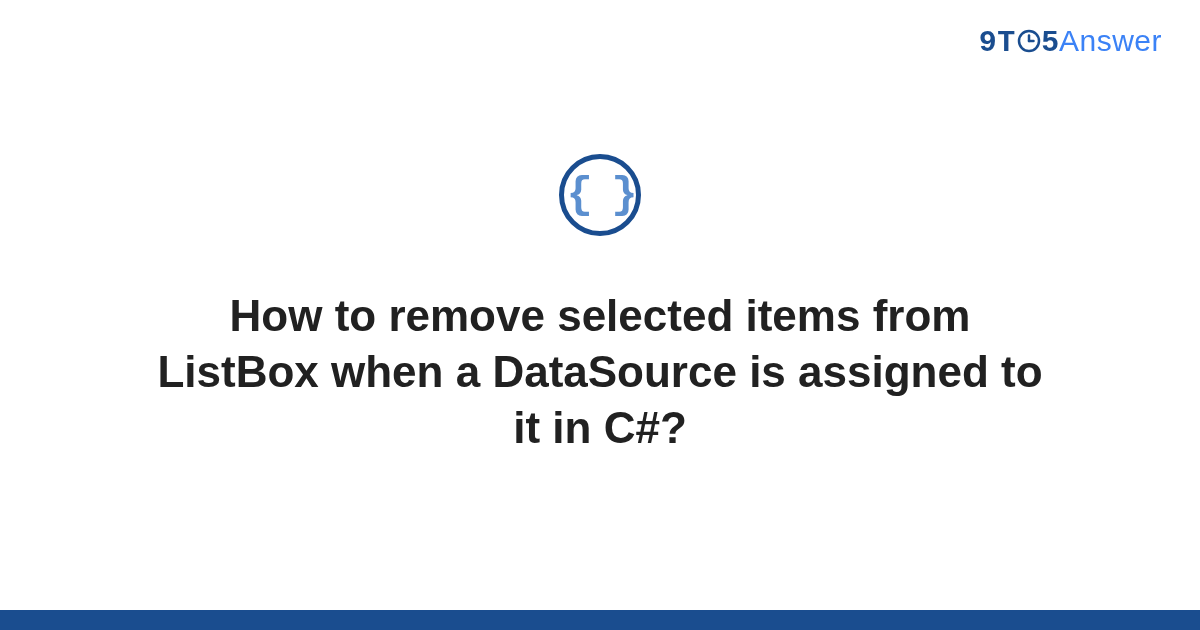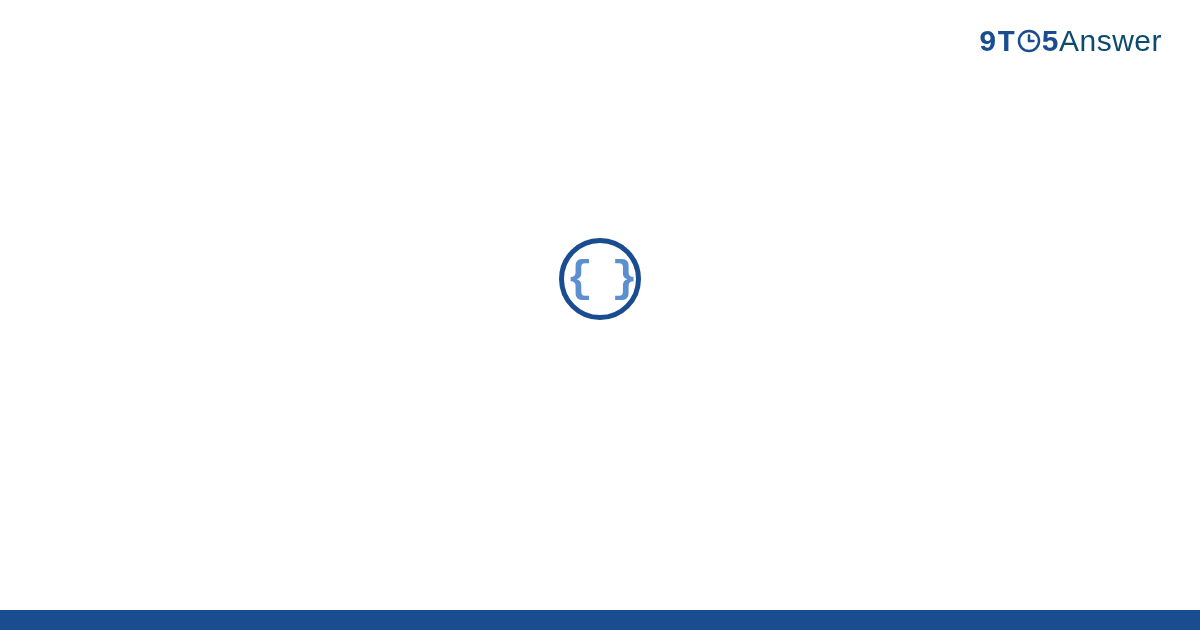--- a/index.html
+++ b/index.html
@@ -33,21 +33,21 @@
       vertical-align: middle;
       margin: 0 1px;
       position: relative;
       top: -2px;
     }
     .logo .five {
       color: #1a4d8f;
       font-weight: 600;
     }
     .logo .answer {
-      color: #0c4a6e;
+      color: #3b82f6;
       font-weight: 400;
       text-align: right;
     }
     .content {
       position: absolute;
       top: 0;
       left: 0;
       width: 100%;
       height: 610px;
       display: flex;
@@ -101,15 +101,16 @@
         <line x1="12" y1="12" x2="12" y2="6.5" stroke="#1a4d8f" stroke-width="2.5" stroke-linecap="round"></line>
         <line x1="12" y1="12" x2="16.5" y2="12" stroke="#1a4d8f" stroke-width="2.5" stroke-linecap="round"></line>
       </svg>
     </span><span class="five">5</span><span class="answer">Answer</span>
 </div>
 
 <div class="content">
   <div class="badge-icon">
     <span class="braces">{ }</span>
   </div>
+  <h1 class="question-title">How to remove selected items from ListBox when a DataSource is assigned to it in C#?</h1>
 </div>
 
 <div class="footer-bar"></div>
 
 </body></html>

